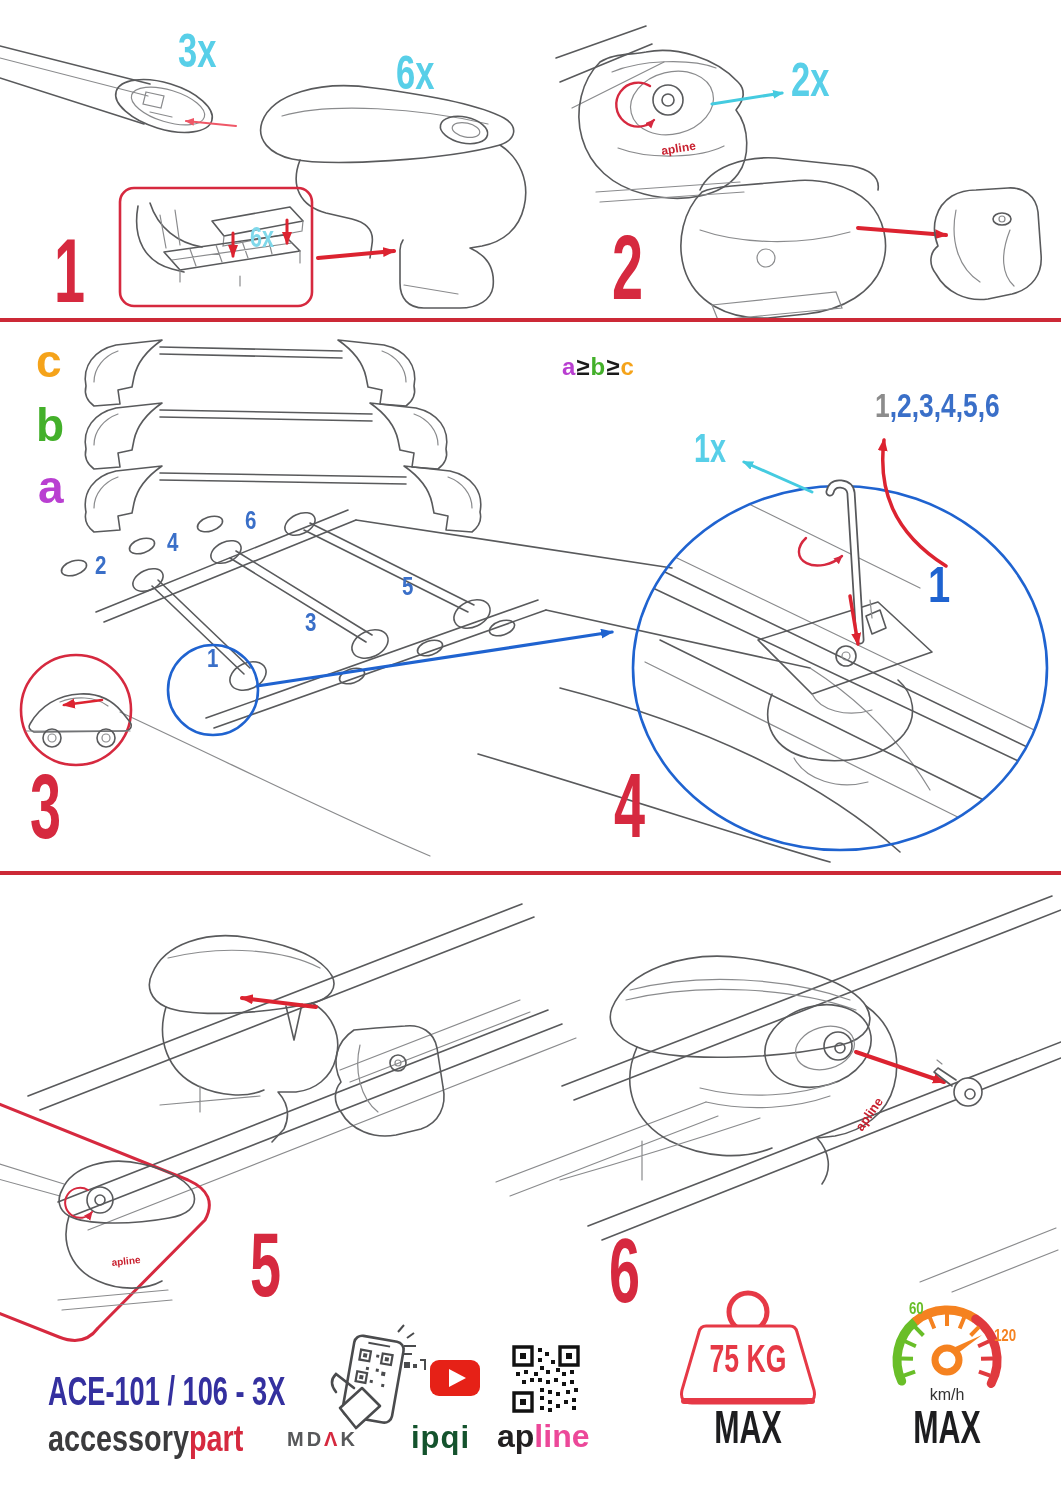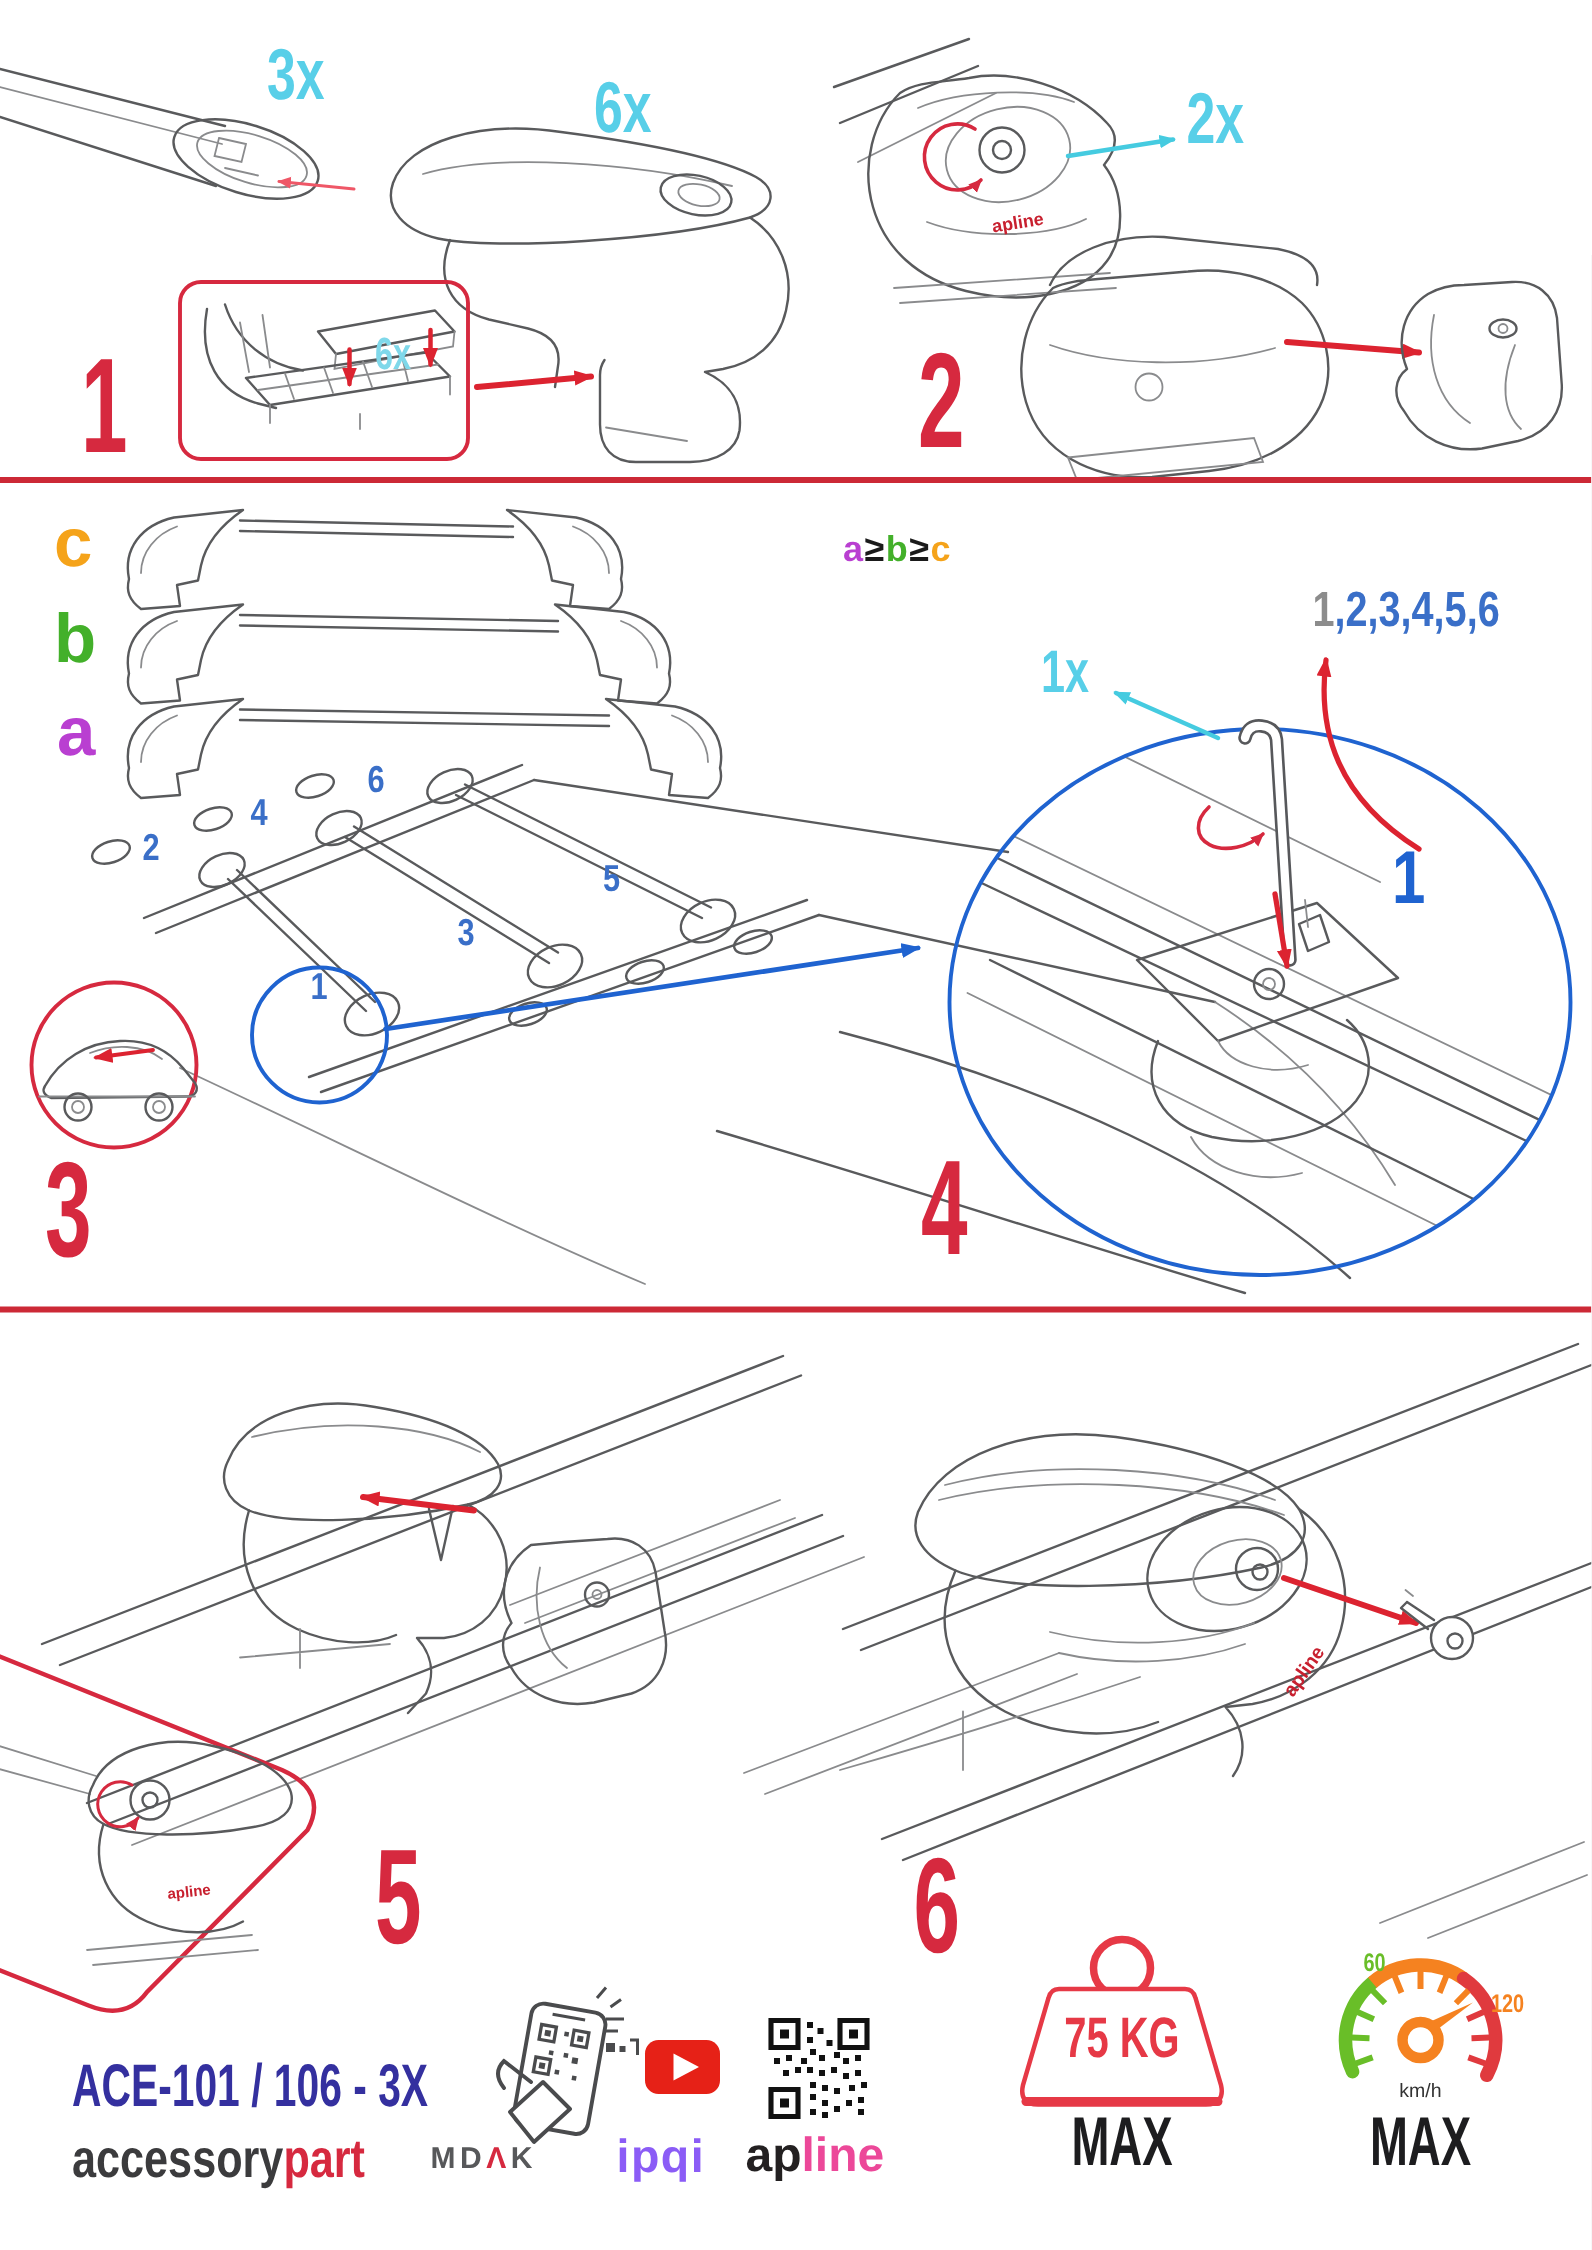--- a/index.html
+++ b/index.html
@@ -15,30 +15,30 @@
   .c-c{color:#f5a31a}.c-b{color:#43b02a}.c-a{color:#b93fd1}.c-k{color:#1a1a1a}
   .rule{font-size:24px;font-weight:700;letter-spacing:1px;}
   .seq{font-size:33px;font-weight:700;color:#3a6fc8;transform:scaleX(.8);transform-origin:0 0;}
   .seq .first{color:#8c8c8c;}
   .big1{font-size:50px;font-weight:700;color:#1f63d0;transform:scaleX(.8);transform-origin:0 0;}
   .pcode{font-size:40px;font-weight:700;color:#34309f;transform:scaleX(.68);transform-origin:0 0;}
   .accpart{font-size:36px;font-weight:700;color:#3b3b3d;transform:scaleX(.8);transform-origin:0 0;}
   .accpart .part{color:#d6293f;}
   .mdak{font-size:20px;font-weight:700;color:#57585a;letter-spacing:3px;}
   .mdak .a{color:#d6293f;}
-  .ipqi{font-size:31px;font-weight:700;color:#8b5cf6;letter-spacing:1px;}
+  .ipqi{font-size:31px;font-weight:700;color:#14532d;letter-spacing:1px;}
   .apline{font-size:32px;font-weight:700;color:#232021;}
   .apline .line{color:#ec4899;}
   .w75{font-size:38px;font-weight:700;color:#e63946;transform:scaleX(.7);transform-origin:center top;
        width:120px;text-align:center;}
   .max{font-size:46px;font-weight:700;color:#1d1d1f;transform:scaleX(.66);transform-origin:center top;
        width:120px;text-align:center;}
   .g60{font-size:17px;font-weight:700;color:#69be28;transform:scaleX(.78);transform-origin:0 0;}
   .g120{font-size:17px;font-weight:700;color:#f58220;transform:scaleX(.78);transform-origin:0 0;}
-  .kmh{font-size:13px;color:#333;width:60px;text-align:center;}
+  .kmh{font-size:16px;color:#333;width:60px;text-align:center;}
   .divider{position:absolute;left:0;width:1061px;height:4px;background:#cc2936;}
   svg .g{fill:none;stroke:#595a5c;stroke-width:1.6;stroke-linecap:round;stroke-linejoin:round;}
   svg .gt{fill:none;stroke:#8a8b8d;stroke-width:1.2;stroke-linecap:round;}
   svg .gw{fill:#fff;stroke:#595a5c;stroke-width:1.6;stroke-linejoin:round;}
   svg .redl{fill:none;stroke:#d6293f;stroke-linecap:round;stroke-linejoin:round;}
   svg .arr{fill:none;stroke:#dc2330;stroke-linecap:round;}
   svg .arrt{fill:none;stroke:#ef5767;stroke-linecap:round;}
   svg .carr{fill:none;stroke:#45cbe0;stroke-linecap:round;}
   svg .barr{fill:none;stroke:#1f63d0;stroke-linecap:round;}
   svg .bluel{fill:none;stroke:#1f63d0;stroke-width:2.6;}

